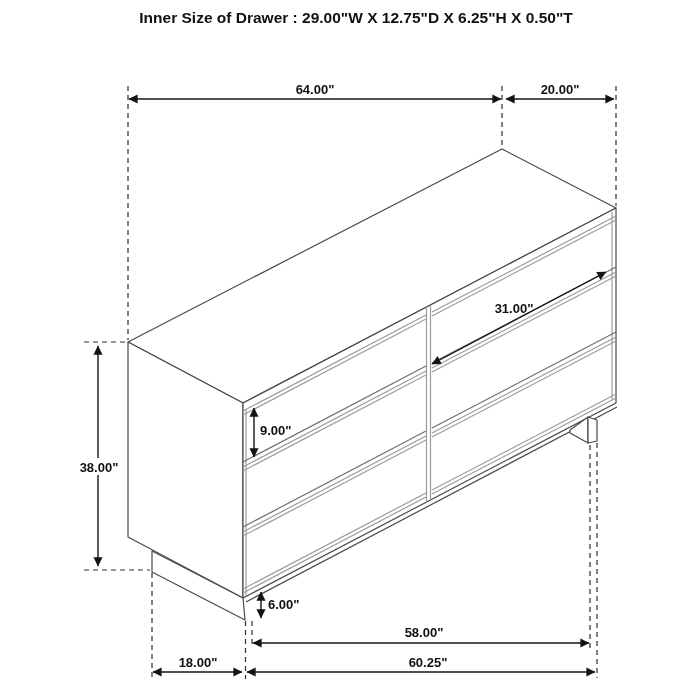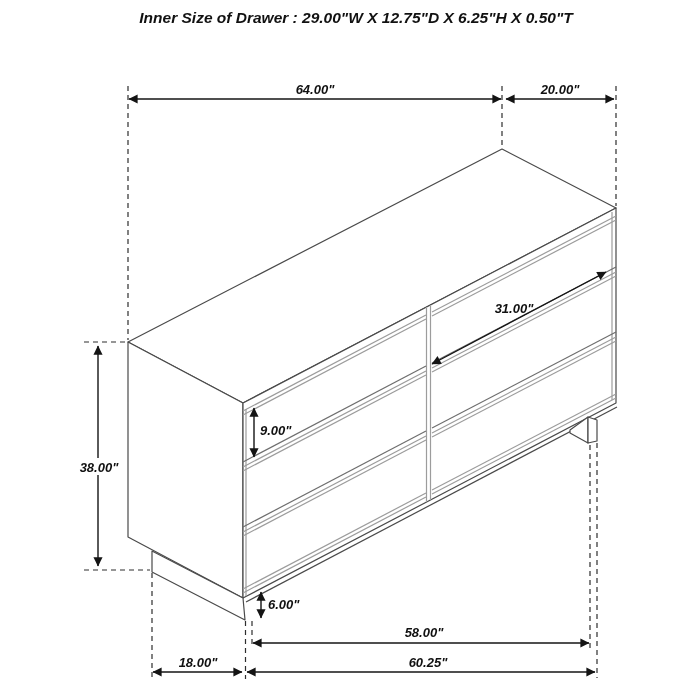--- a/index.html
+++ b/index.html
@@ -9,21 +9,20 @@
     width: 700px;
     height: 700px;
     overflow: hidden;
     font-family: "Liberation Sans", sans-serif;
   }
   .stage {
     position: relative;
     width: 700px;
     height: 700px;
     background: #ffffff;
-    font-style: italic;
   }
   svg { display: block; }
   .dim-label {
     font-family: "Liberation Sans", sans-serif;
     font-weight: bold;
     font-size: 13px;
     fill: #111111;
   }
   .title-label {
     font-family: "Liberation Sans", sans-serif;

